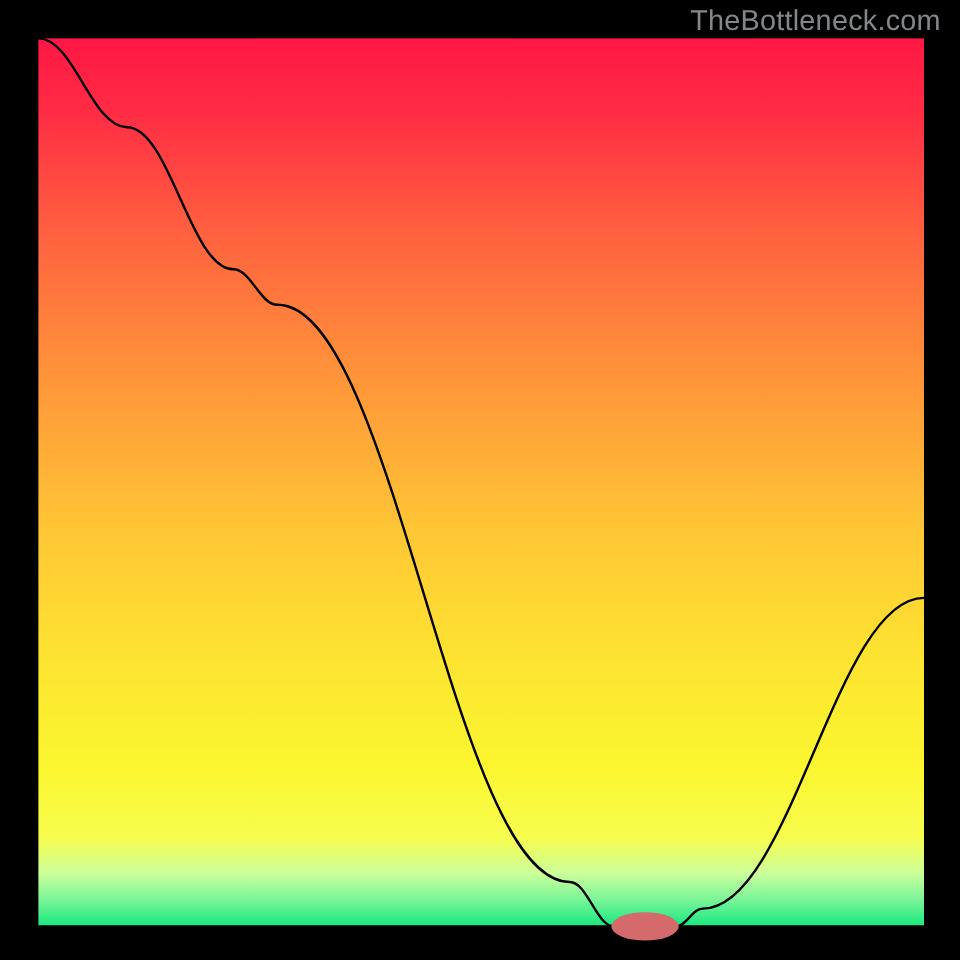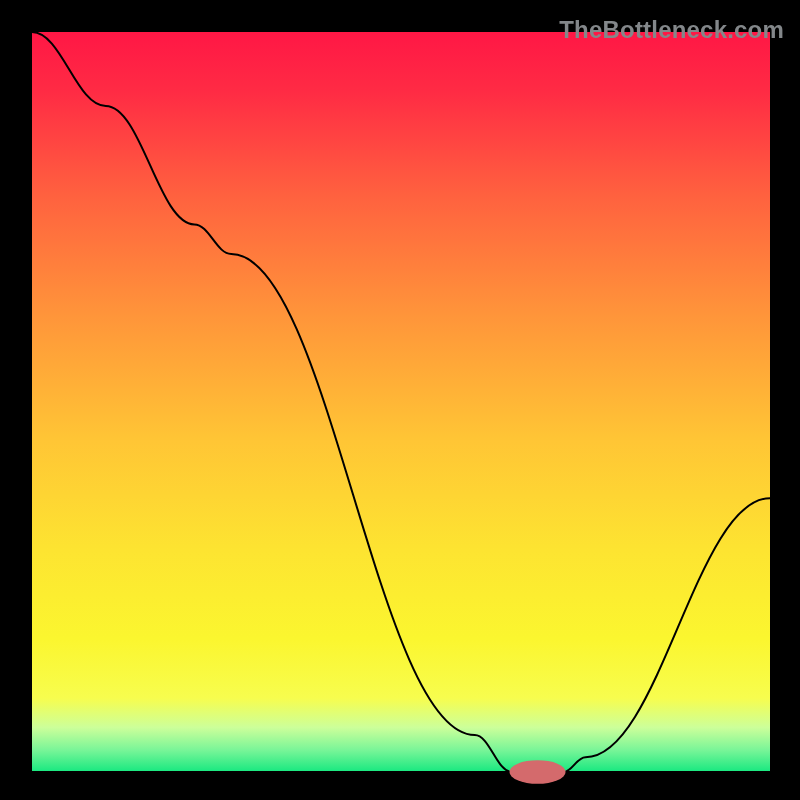--- a/index.html
+++ b/index.html
@@ -10,25 +10,25 @@
     background: #000000;
     overflow: hidden;
   }
   .container {
     position: relative;
     width: 800px;
     height: 800px;
   }
   .watermark {
     position: absolute;
-    top: 16px;
+    top: 4px;
     right: 16px;
     font-family: Arial, Helvetica, sans-serif;
     font-size: 24px;
-    font-weight: 700;
+    font-weight: 400;
     color: #83878a;
     letter-spacing: 0.2px;
     z-index: 10;
   }
   svg.plot {
     position: absolute;
     left: 0;
     top: 0;
     width: 800px;
     height: 800px;

